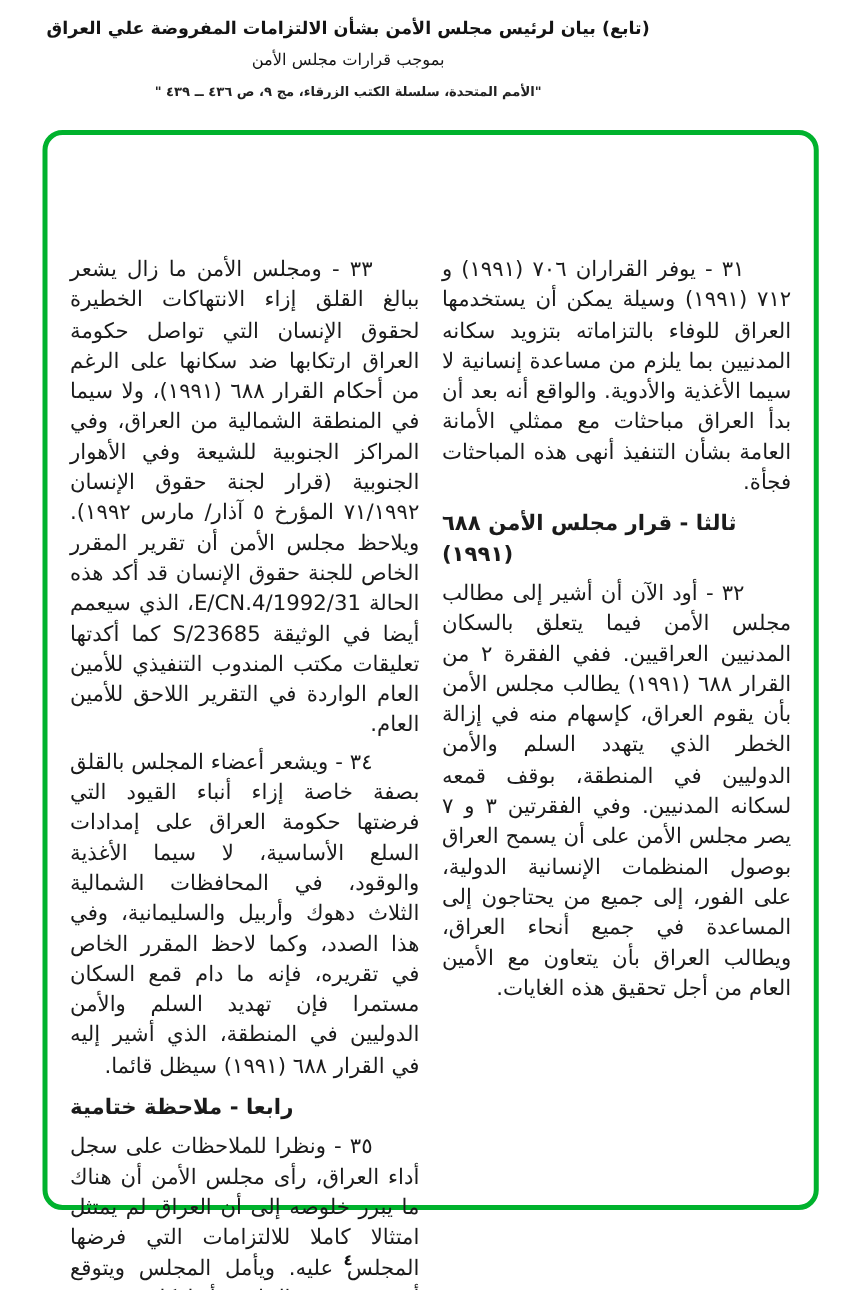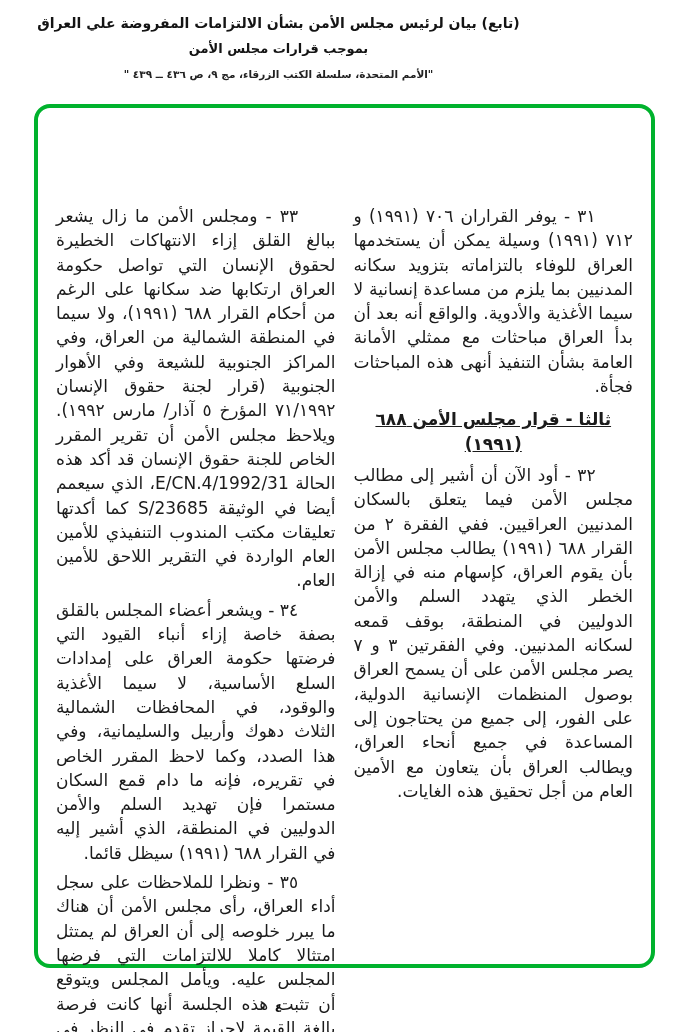--- a/index.html
+++ b/index.html
@@ -17,21 +17,21 @@
     background: #ffffff;
     color: #141414;
   }
   
   .doc-header {
     direction: rtl;
     text-align: center;
     padding-top: 15px;
   }
   .h-line1 { font-size: 14px; font-weight: bold; letter-spacing: 0; }
-  .h-line2 { font-size: 13px; font-weight: bold; margin-top: 10px; }
+  .h-line2 { font-size: 13px; font-weight: normal; margin-top: 10px; }
   .h-line3 { font-size: 10.5px; font-weight: bold; margin-top: 12px; color: #222; }
   
   .green-box {
     position: absolute;
     top: 104px;
     left: 34px;
     width: 621px;
     height: 864px;
     border: 4px solid #00b22d;
     border-radius: 16px;
@@ -52,21 +52,21 @@
     color: #1b1b1b;
   }
   .para { margin-bottom: 5px; text-indent: 2.2em; }
   .para.flush { text-indent: 0; }
   .heading { font-weight: bold; margin: 9px 0 7px; text-indent: 0; }
   .heading.hanging {
     padding-right: 26px;
     text-indent: -26px;
     text-align: right;
   }
-  .heading.centered { text-align: center; text-decoration: underline; }
+  .heading.centered { text-align: left; }
   .footnote-rule {
     border-top: 1px solid #3a3a3a;
     width: 96%;
     margin-top: 8px;
   }
   
   .page-footer {
     position: absolute;
     bottom: 16px;
     left: 0;
@@ -91,20 +91,21 @@
 
       <section class="col">
         <p class="para">٣١ - يوفر القراران ٧٠٦ (١٩٩١) و ٧١٢ (١٩٩١) وسيلة يمكن أن يستخدمها العراق للوفاء بالتزاماته بتزويد سكانه المدنيين بما يلزم من مساعدة إنسانية لا سيما الأغذية والأدوية. والواقع أنه بعد أن بدأ العراق مباحثات مع ممثلي الأمانة العامة بشأن التنفيذ أنهى هذه المباحثات فجأة.</p>
         <p class="heading centered">ثالثا - قرار مجلس الأمن ٦٨٨ (١٩٩١)</p>
         <p class="para">٣٢ - أود الآن أن أشير إلى مطالب مجلس الأمن فيما يتعلق بالسكان المدنيين العراقيين. ففي الفقرة ٢ من القرار ٦٨٨ (١٩٩١) يطالب مجلس الأمن بأن يقوم العراق، كإسهام منه في إزالة الخطر الذي يتهدد السلم والأمن الدوليين في المنطقة، بوقف قمعه لسكانه المدنيين. وفي الفقرتين ٣ و ٧ يصر مجلس الأمن على أن يسمح العراق بوصول المنظمات الإنسانية الدولية، على الفور، إلى جميع من يحتاجون إلى المساعدة في جميع أنحاء العراق، ويطالب العراق بأن يتعاون مع الأمين العام من أجل تحقيق هذه الغايات.</p>
       </section>
 
       <section class="col">
         <p class="para">٣٣ - ومجلس الأمن ما زال يشعر ببالغ القلق إزاء الانتهاكات الخطيرة لحقوق الإنسان التي تواصل حكومة العراق ارتكابها ضد سكانها على الرغم من أحكام القرار ٦٨٨ (١٩٩١)، ولا سيما في المنطقة الشمالية من العراق، وفي المراكز الجنوبية للشيعة وفي الأهوار الجنوبية (قرار لجنة حقوق الإنسان ٧١/١٩٩٢ المؤرخ ٥ آذار/ مارس ١٩٩٢). ويلاحظ مجلس الأمن أن تقرير المقرر الخاص للجنة حقوق الإنسان قد أكد هذه الحالة E/CN.4/1992/31، الذي سيعمم أيضا في الوثيقة S/23685 كما أكدتها تعليقات مكتب المندوب التنفيذي للأمين العام الواردة في التقرير اللاحق للأمين العام.</p>
         <p class="para">٣٤ - ويشعر أعضاء المجلس بالقلق بصفة خاصة إزاء أنباء القيود التي فرضتها حكومة العراق على إمدادات السلع الأساسية، لا سيما الأغذية والوقود، في المحافظات الشمالية الثلاث دهوك وأربيل والسليمانية، وفي هذا الصدد، وكما لاحظ المقرر الخاص في تقريره، فإنه ما دام قمع السكان مستمرا فإن تهديد السلم والأمن الدوليين في المنطقة، الذي أشير إليه في القرار ٦٨٨ (١٩٩١) سيظل قائما.</p>
+        <p class="heading centered">رابعا - ملاحظة ختامية</p>
         <p class="para">٣٥ - ونظرا للملاحظات على سجل أداء العراق، رأى مجلس الأمن أن هناك ما يبرر خلوصه إلى أن العراق لم يمتثل امتثالا كاملا للالتزامات التي فرضها المجلس عليه. ويأمل المجلس ويتوقع أن تثبت هذه الجلسة أنها كانت فرصة بالغة القيمة لإحراز تقدم في النظر في هذه المسألة حسبما يقتضيه صالح السلم والأمن العالميين. فضلا عن صالح الشعب العراقي.</p>
         <div class="footnote-rule"></div>
       </section>
 
     </div>
   </div>
 
   <footer class="page-footer">
     <span class="page-number">٤</span>
   </footer>

